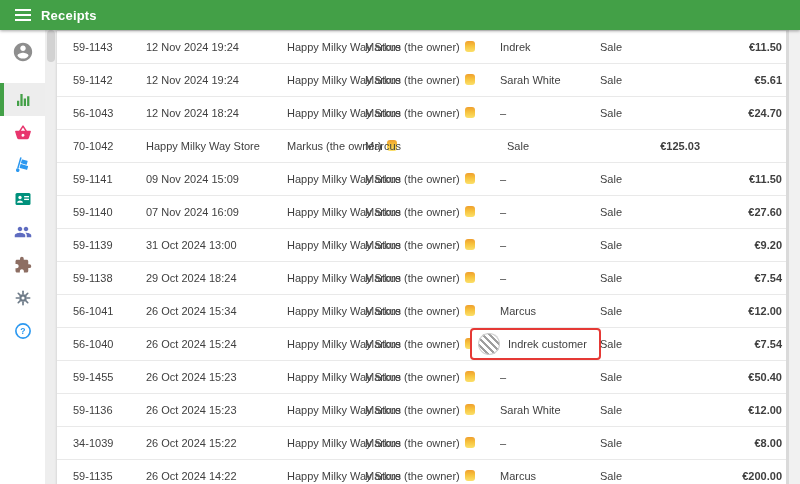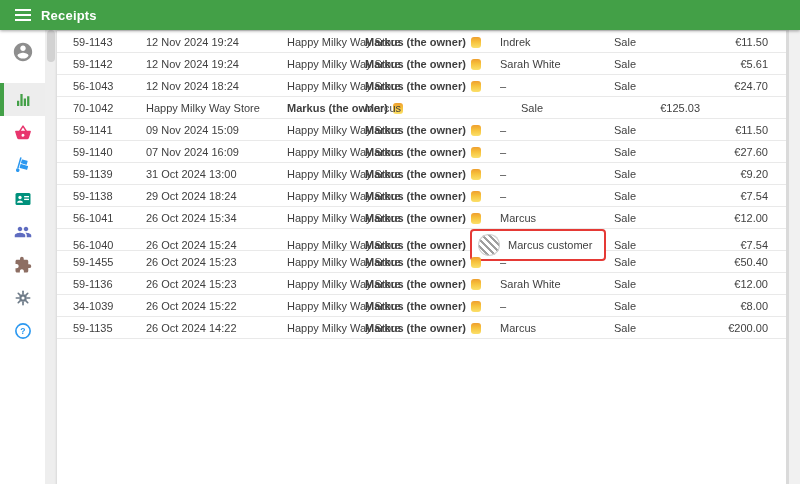--- a/index.html
+++ b/index.html
@@ -36,27 +36,27 @@
   .left-gutter { position:absolute; left:0; top:0; bottom:0; width:12px; background:#eeeeee; }
   .left-gutter .gutter-thumb { position:absolute; top:0; left:2px; width:8px; height:32px;
     background:var(--thumb,#d2d2d2); border-radius:4px; }
   .card { position:absolute; left:12px; top:0; width:729px; height:500px; background:#fff;
     border-top:1px solid #e4e4e4; box-shadow:1px 0 2px rgba(0,0,0,.12), -1px 0 2px rgba(0,0,0,.08); }
   .right-gutter { position:absolute; right:0; top:0; bottom:0; width:14px; background:#f1f1f1; }
   .right-gutter .edge { position:absolute; left:0; top:0; bottom:0; width:3px; background:#dadada; }
 
   
   .row { display:grid; grid-template-columns:73px 141px 78px 135px 93px 107px 1fr;
-    height:22px; align-items:center; padding:0 18px 0 16px;
+    height:33px; align-items:center; padding:0 4px 0 16px;
     border-bottom:1px solid #e9e9e9; font-size:11px; color:#3f3f3f; cursor:pointer;
     background:#fff; }
   .cell { white-space:nowrap; overflow:visible; }
-  .c-type { padding-left:7px;margin-left:14px; }
-  .c-amount { text-align:right; }
-  .c-emp { display:flex; align-items:flex-end;font-weight:bold; }
+  .c-type { padding-left:7px; }
+  .c-amount { text-align:right;font-weight:bold; }
+  .c-emp { display:flex; align-items:flex-start; }
   .emoji { width:10px; height:11px; border-radius:3px; margin-left:5px; flex:0 0 auto;
     background:linear-gradient(180deg,#ef9f2e 0%,#f7c23c 45%,#fbe06a 100%); }
 
   
   .deleted-wrap { display:inline-flex; align-items:center; gap:8px;
     border:2px solid var(--annot,#e53935); border-radius:4px;
     padding:3px 12px 3px 6px; margin-left:-30px; background:#fff; }
   .del-avatar { width:22px; height:22px; border-radius:50%; flex:0 0 auto;
     background:repeating-linear-gradient(45deg,#ffffff 0 1.5px,#9f9f9f 1.5px 3.5px,#ffffff 3.5px 5px);
     box-shadow:inset 0 0 0 1px #cfcfcf; }
@@ -299,21 +299,21 @@
     <div class="cell c-date">26 Oct 2024 15:24</div>
     <div class="cell c-store">Happy Milky Way Store</div>
     <div class="cell c-emp">
       <span>Markus (the owner)</span>
       <span class="emoji"></span>
     </div>
     <div class="cell c-cust">
       
       <span class="deleted-wrap">
         <span class="del-avatar"></span>
-        <span class="del-label">Marcus customer</span>
+        <span class="del-label">Indrek customer</span>
       </span>
     </div>
     <div class="cell c-type">Sale</div>
     <div class="cell c-amount">€7.54</div>
   </div>
             <div class="row">
     <div class="cell c-receipt">59-1455</div>
     <div class="cell c-date">26 Oct 2024 15:23</div>
     <div class="cell c-store">Happy Milky Way Store</div>
     <div class="cell c-emp">

